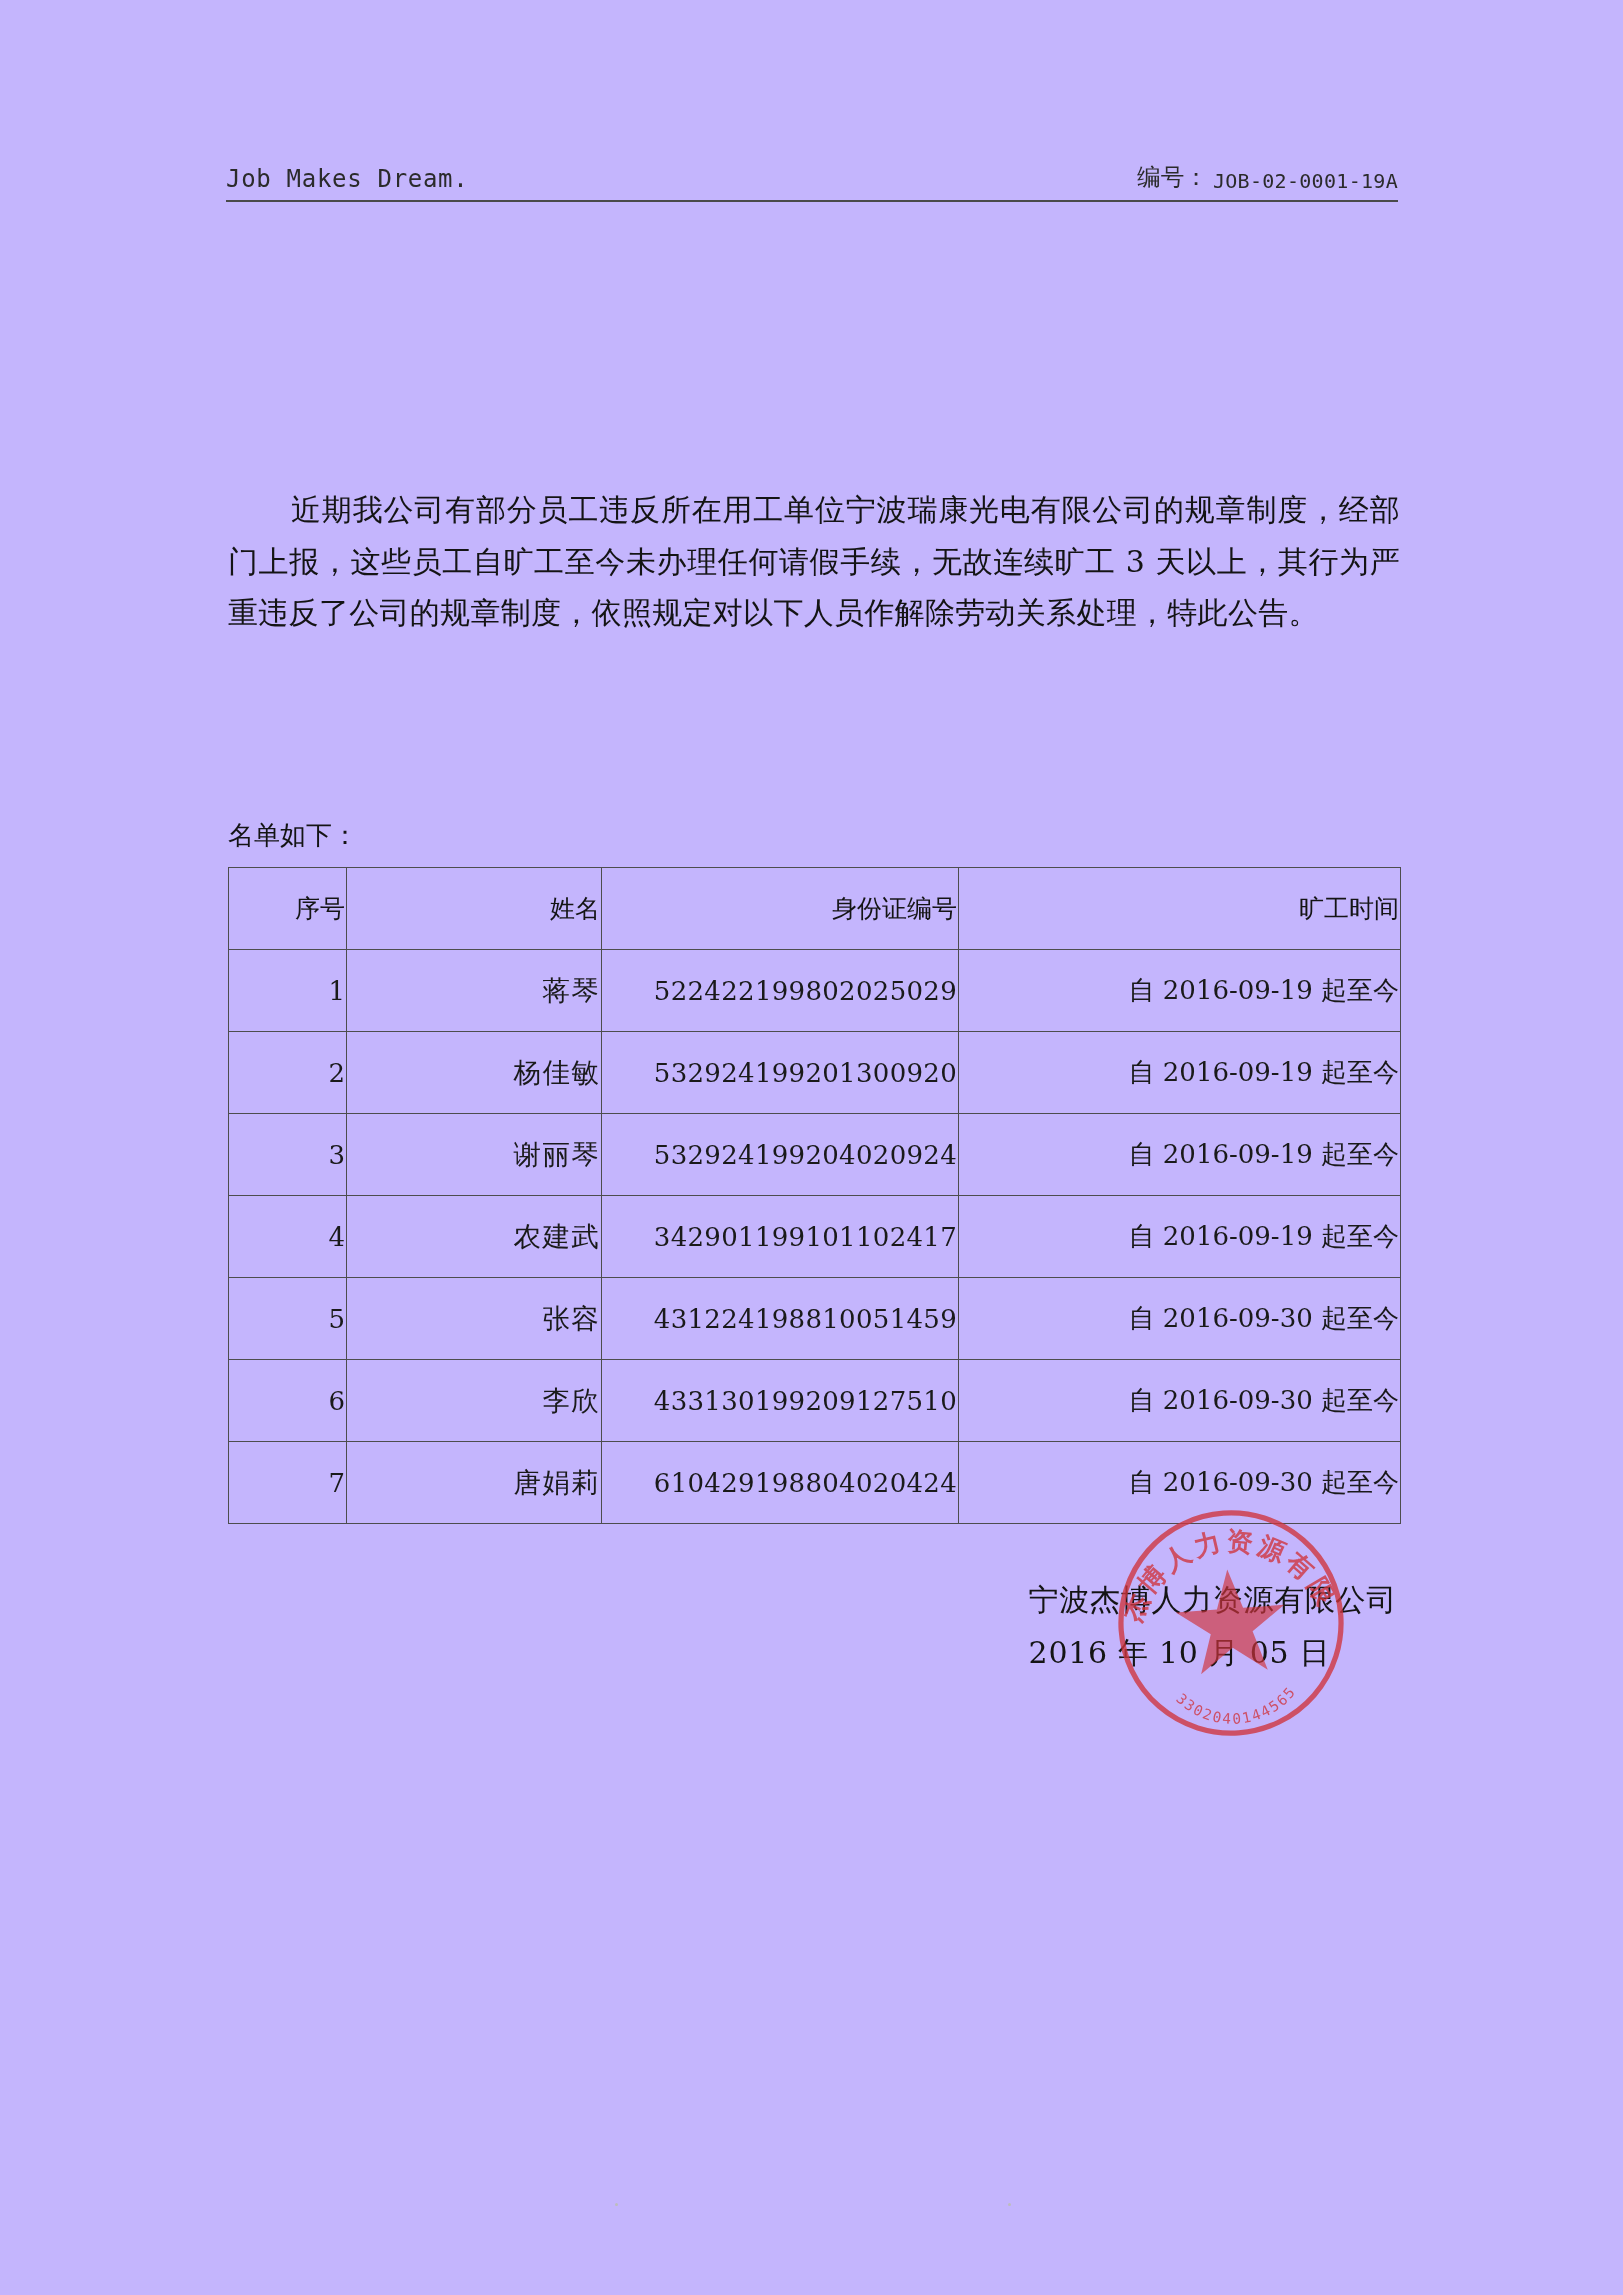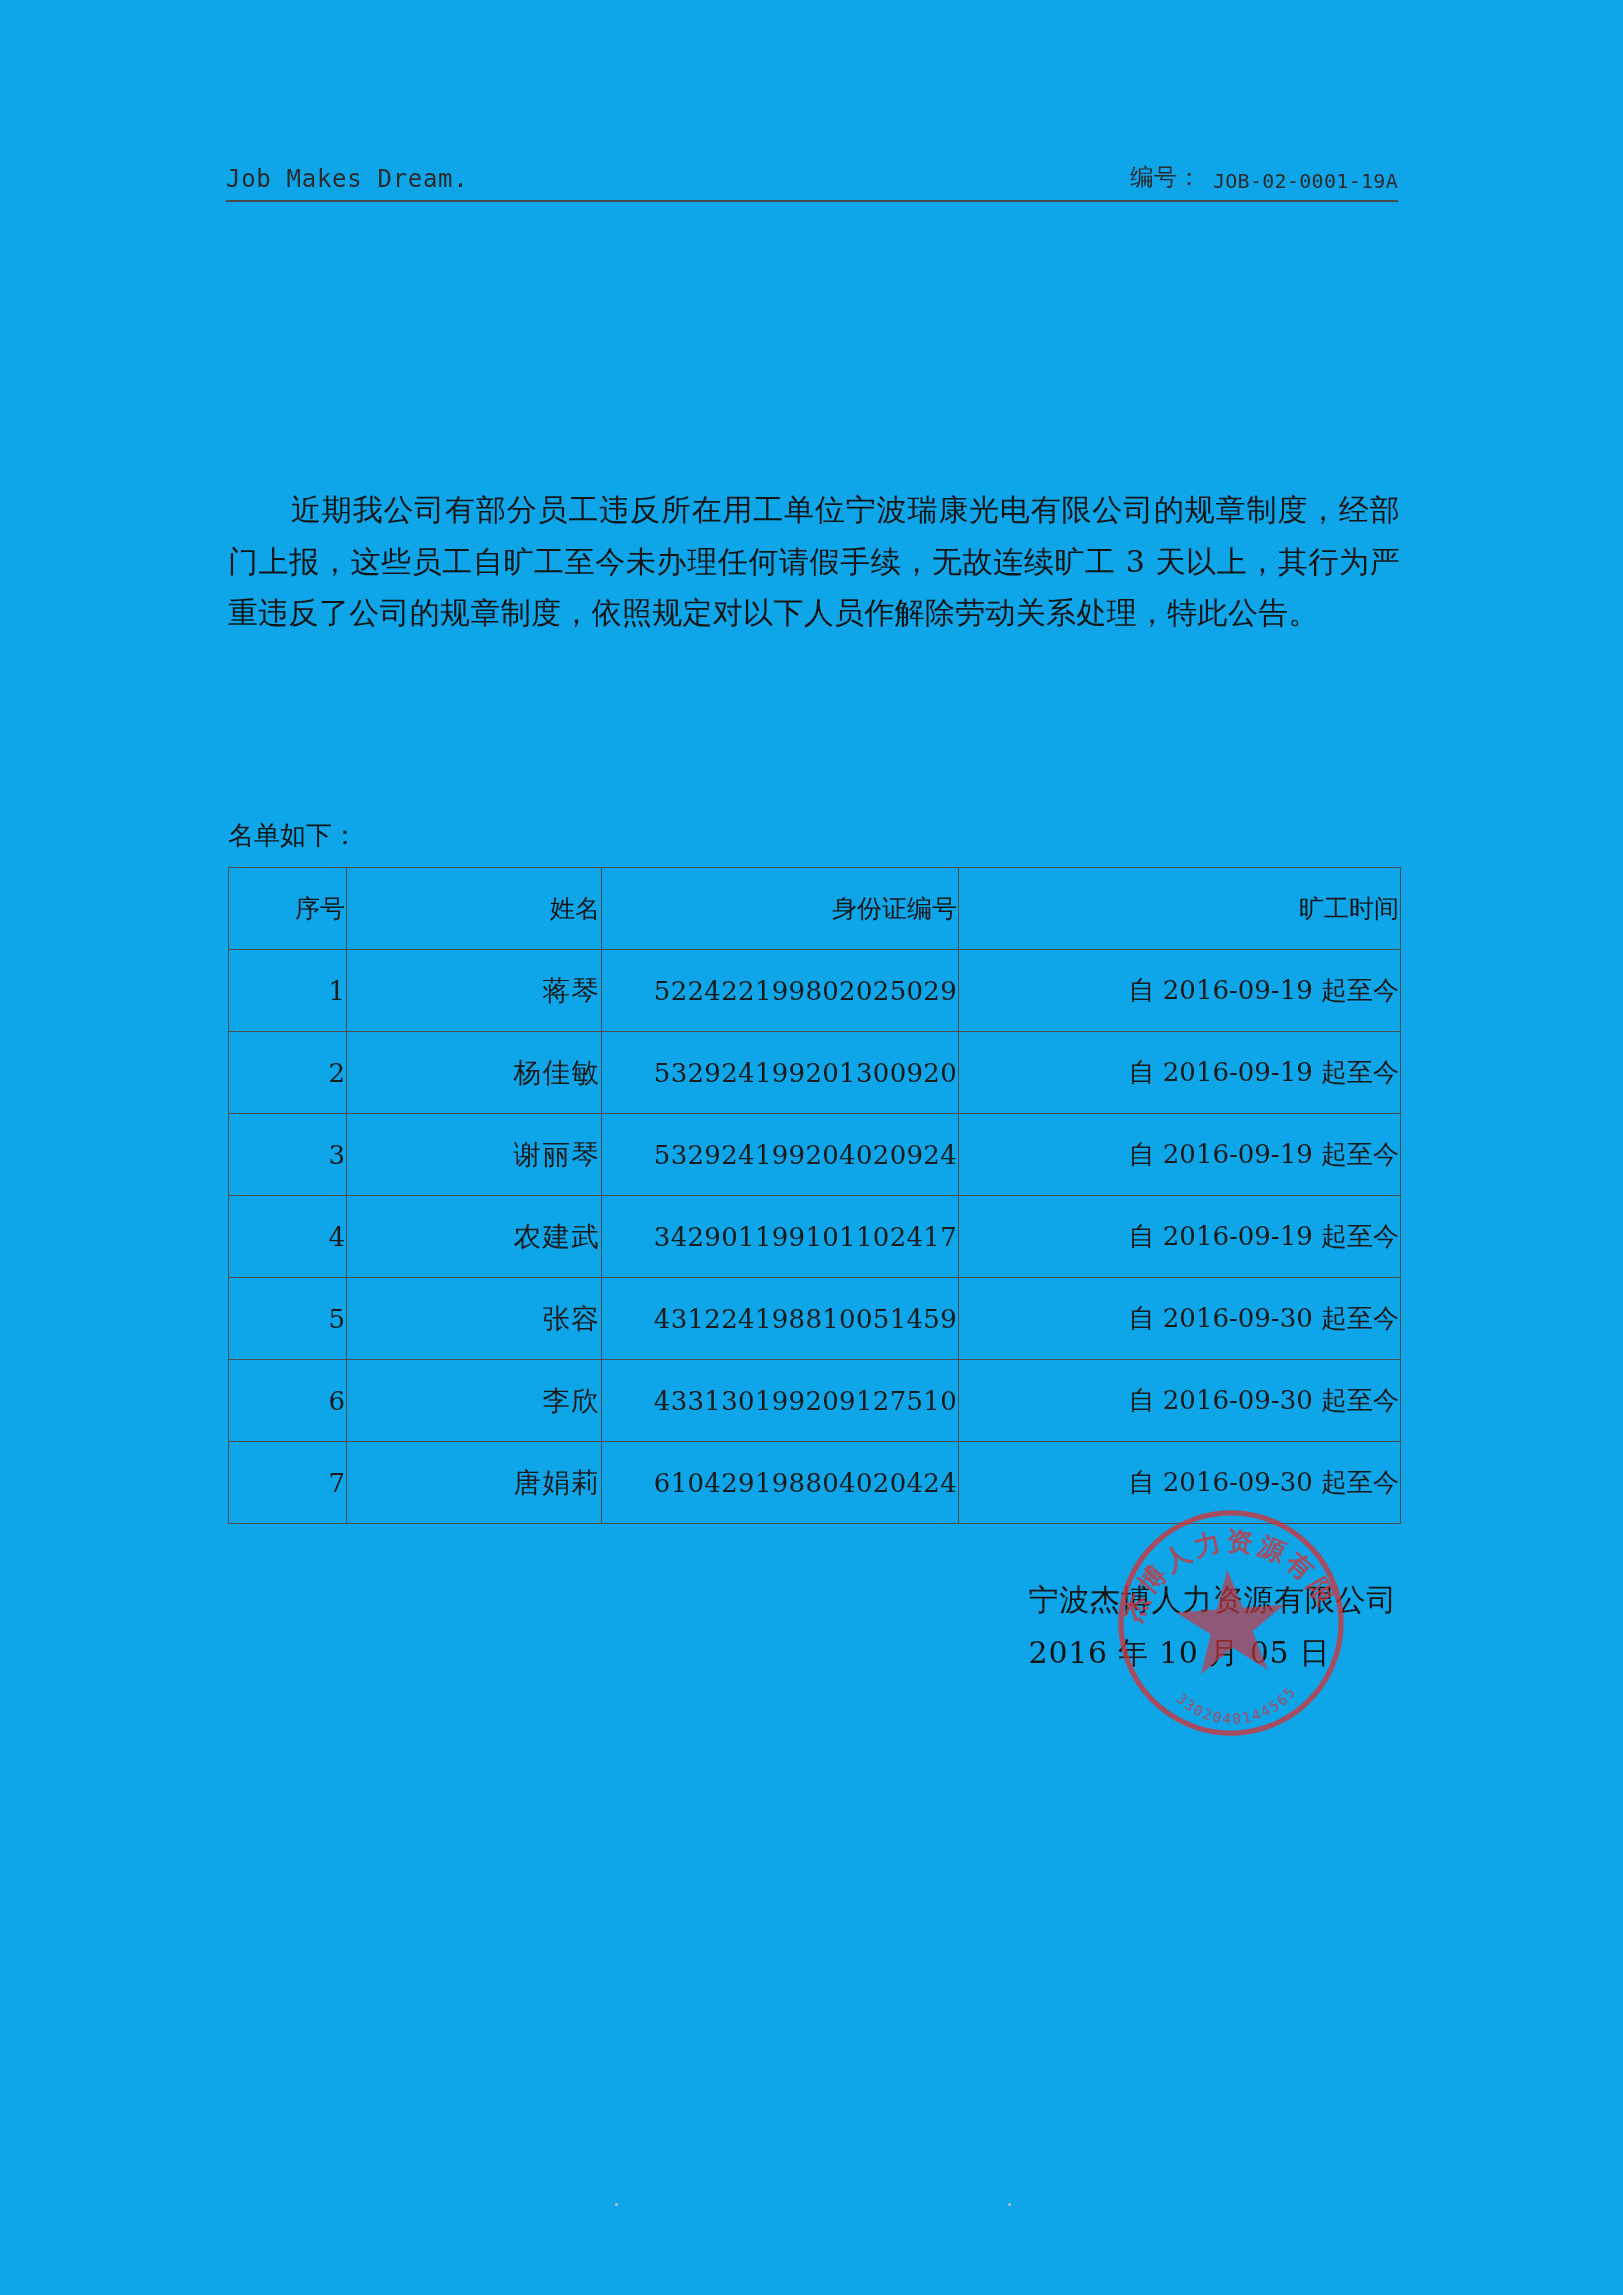--- a/index.html
+++ b/index.html
@@ -11,21 +11,21 @@
     width: 1623px;
     height: 2295px;
     font-family: "Liberation Serif", serif;
     color: #1a1a1a;
     position: relative;
     overflow: hidden;
   }
   .page {
     position: absolute;
     inset: 0;
-    background: #0ea5e9;
+    background: #c4b5fd;
   }
 
   
   .header {
     position: absolute;
     left: 226px;
     top: 141px;
     width: 1172px;
     height: 52px;
     display: flex;
@@ -36,21 +36,21 @@
   }
   .header-left {
     font-family: "DejaVu Sans Mono", monospace;
     font-size: 24px;
     letter-spacing: 0.7px;
     color: #2b2b2b;
   }
   .header-right {
     display: flex;
     align-items: flex-end;
-    gap: 12px;
+    gap: 5px;
   }
   .header-right .label {
     font-family: "Liberation Serif", serif;
     font-size: 23.6px;
     color: #2b2b2b;
   }
   .header-right .code {
     font-family: "DejaVu Sans Mono", monospace;
     font-size: 20px;
     letter-spacing: 0.3px;

